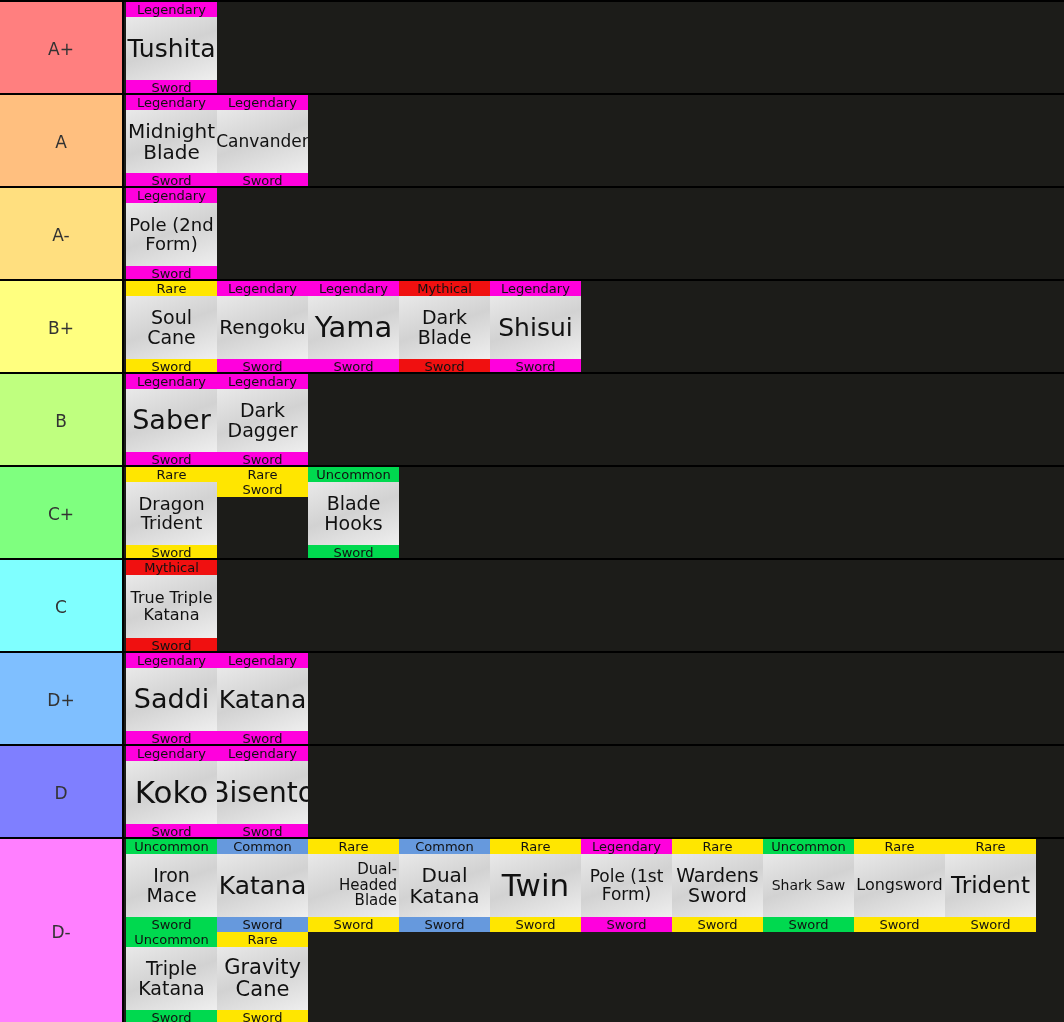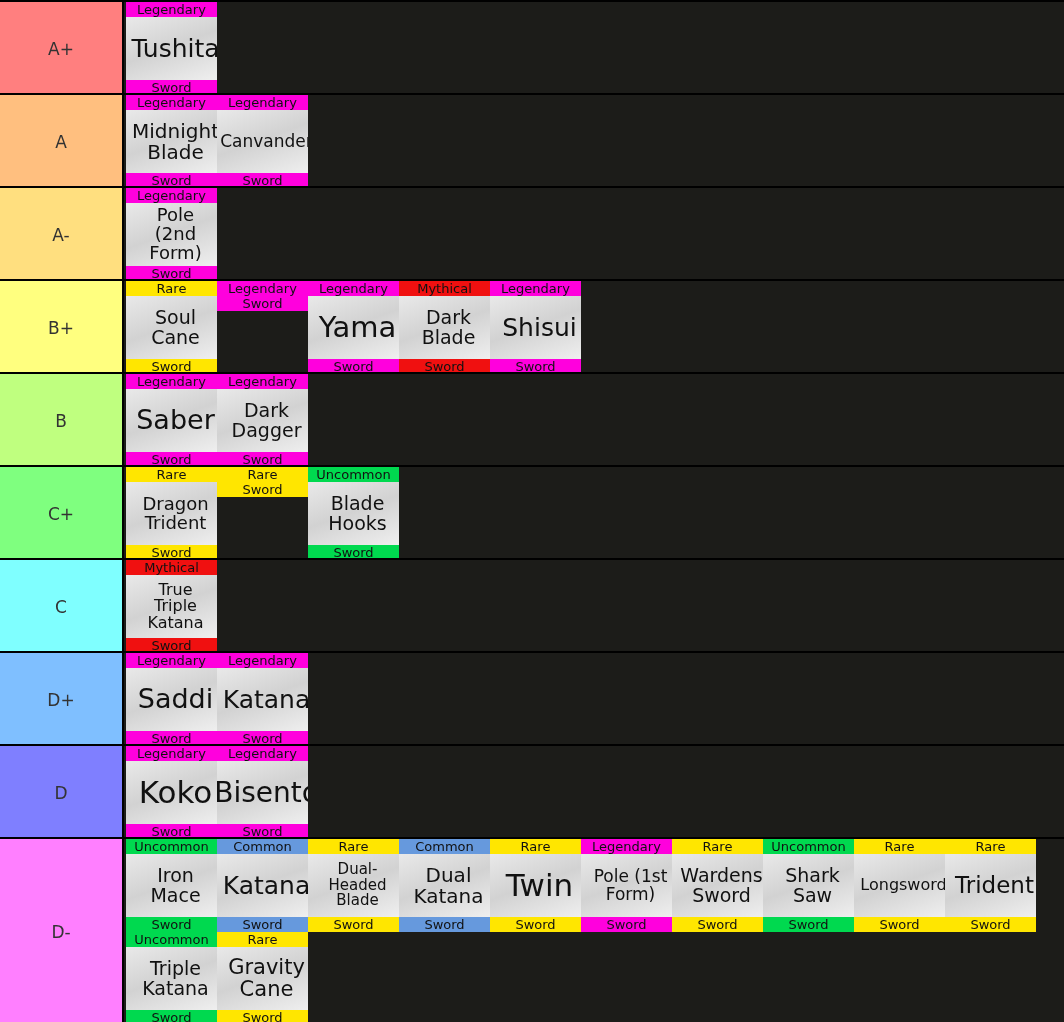--- a/index.html
+++ b/index.html
@@ -51,21 +51,21 @@
     flex:1;
     background:linear-gradient(160deg,#e9e9e9 0%,#d2d2d2 48%,#efefef 100%);
     display:flex;align-items:center;justify-content:center;
     text-align:center;
     color:#111;
     padding:0 2px;
     box-sizing:border-box;
     line-height:1.04;
     overflow:hidden;
   }
-  .body span{display:block;padding-left:8px;}
+  .body span{display:block;}
   .type{
     height:15px;line-height:15px;
     text-align:center;
     font-size:13px;
     color:#111;
     white-space:nowrap;
     font-family:"DejaVu Sans", sans-serif;
   }
 
   
@@ -179,20 +179,23 @@
         <div class="item-line">
           <div class="card" style="left: 0px; width: 91px;">
             <div class="rarity" style="background: rgb(255, 230, 0);">Rare</div>
             <div class="body" style="font-size: 19px;">
               <span>Soul Cane</span>
             </div>
             <div class="type" style="background: rgb(255, 230, 0);">Sword</div>
           </div>
           <div class="card" style="left: 91px; width: 91px;">
             <div class="rarity" style="background: rgb(255, 0, 221);">Legendary</div>
+            <div class="body" style="font-size: 20px;">
+              <span>Rengoku</span>
+            </div>
             <div class="type" style="background: rgb(255, 0, 221);">Sword</div>
           </div>
           <div class="card" style="left: 182px; width: 91px;">
             <div class="rarity" style="background: rgb(255, 0, 221);">Legendary</div>
             <div class="body" style="font-size: 29px;">
               <span>Yama</span>
             </div>
             <div class="type" style="background: rgb(255, 0, 221);">Sword</div>
           </div>
           <div class="card" style="left: 273px; width: 91px;">
@@ -339,21 +342,21 @@
           </div>
           <div class="card" style="left: 91px; width: 91px;">
             <div class="rarity" style="background: rgb(102, 153, 221);">Common</div>
             <div class="body" style="font-size: 25px;">
               <span>Katana</span>
             </div>
             <div class="type" style="background: rgb(102, 153, 221);">Sword</div>
           </div>
           <div class="card" style="left: 182px; width: 91px;">
             <div class="rarity" style="background: rgb(255, 230, 0);">Rare</div>
-            <div class="body" style="font-size: 15px;">
+            <div class="body" style="font-size: 15px; text-align: right;">
               <span>Dual-Headed Blade</span>
             </div>
             <div class="type" style="background: rgb(255, 230, 0);">Sword</div>
           </div>
           <div class="card" style="left: 273px; width: 91px;">
             <div class="rarity" style="background: rgb(102, 153, 221);">Common</div>
             <div class="body" style="font-size: 20px;">
               <span>Dual Katana</span>
             </div>
             <div class="type" style="background: rgb(102, 153, 221);">Sword</div>
@@ -374,21 +377,21 @@
           </div>
           <div class="card" style="left: 546px; width: 91px;">
             <div class="rarity" style="background: rgb(255, 230, 0);">Rare</div>
             <div class="body" style="font-size: 19px;">
               <span>Wardens Sword</span>
             </div>
             <div class="type" style="background: rgb(255, 230, 0);">Sword</div>
           </div>
           <div class="card" style="left: 637px; width: 91px;">
             <div class="rarity" style="background: rgb(0, 217, 79);">Uncommon</div>
-            <div class="body" style="font-size: 19px;">
+            <div class="body" style="font-size: 14px;">
               <span>Shark Saw</span>
             </div>
             <div class="type" style="background: rgb(0, 217, 79);">Sword</div>
           </div>
           <div class="card" style="left: 728px; width: 91px;">
             <div class="rarity" style="background: rgb(255, 230, 0);">Rare</div>
             <div class="body" style="font-size: 16px;">
               <span>Longsword</span>
             </div>
             <div class="type" style="background: rgb(255, 230, 0);">Sword</div>

